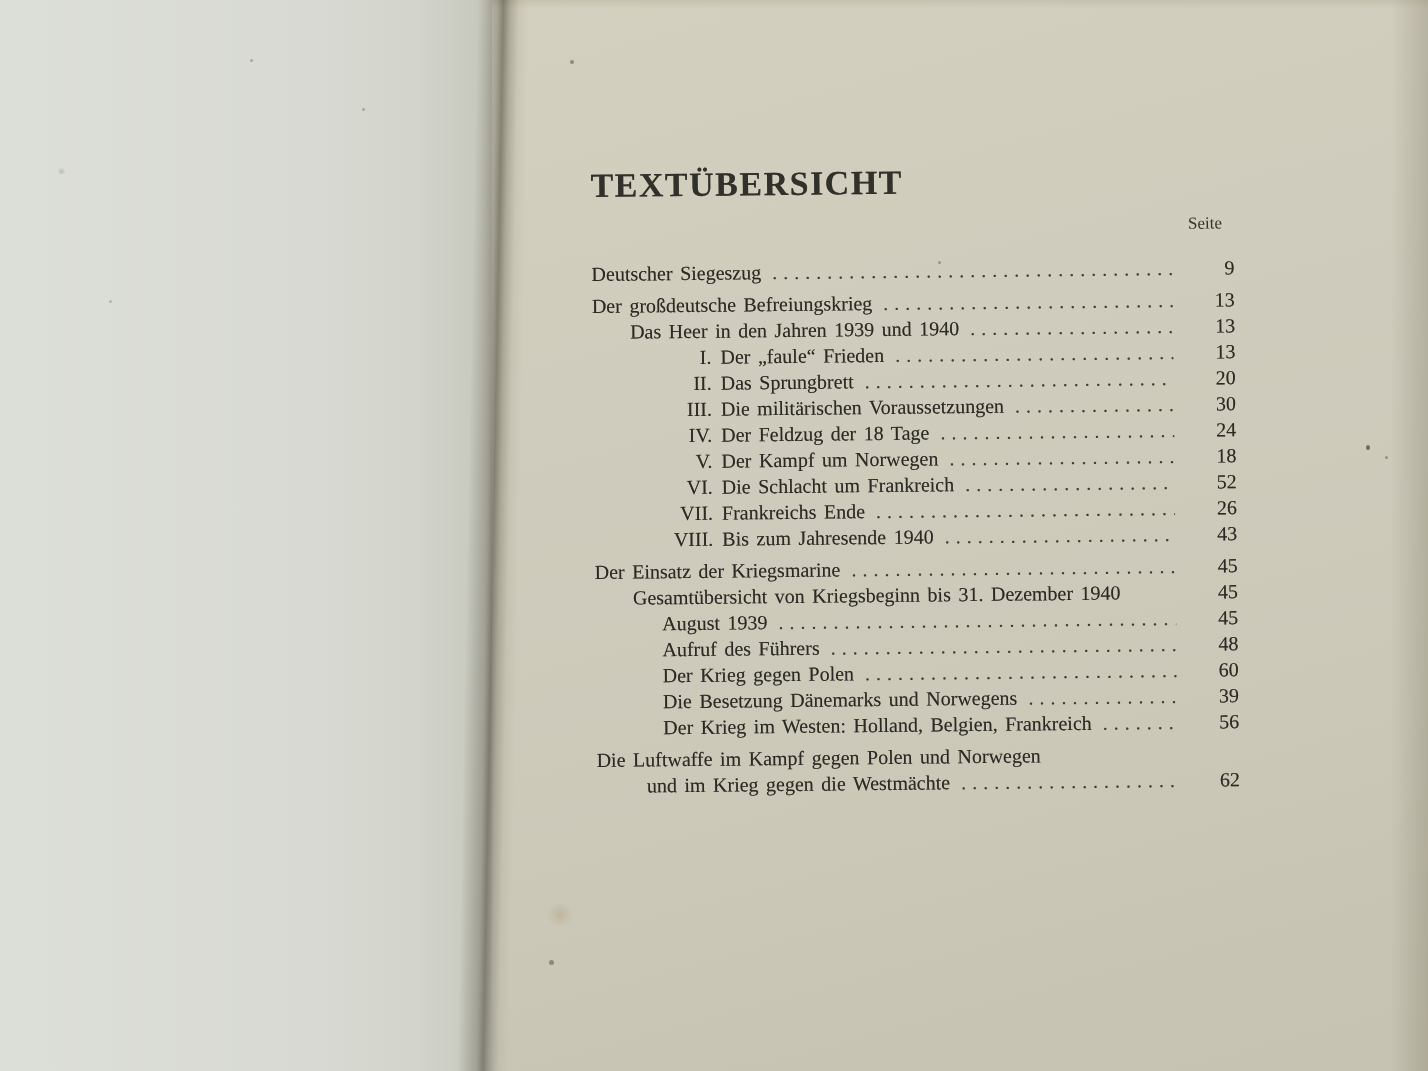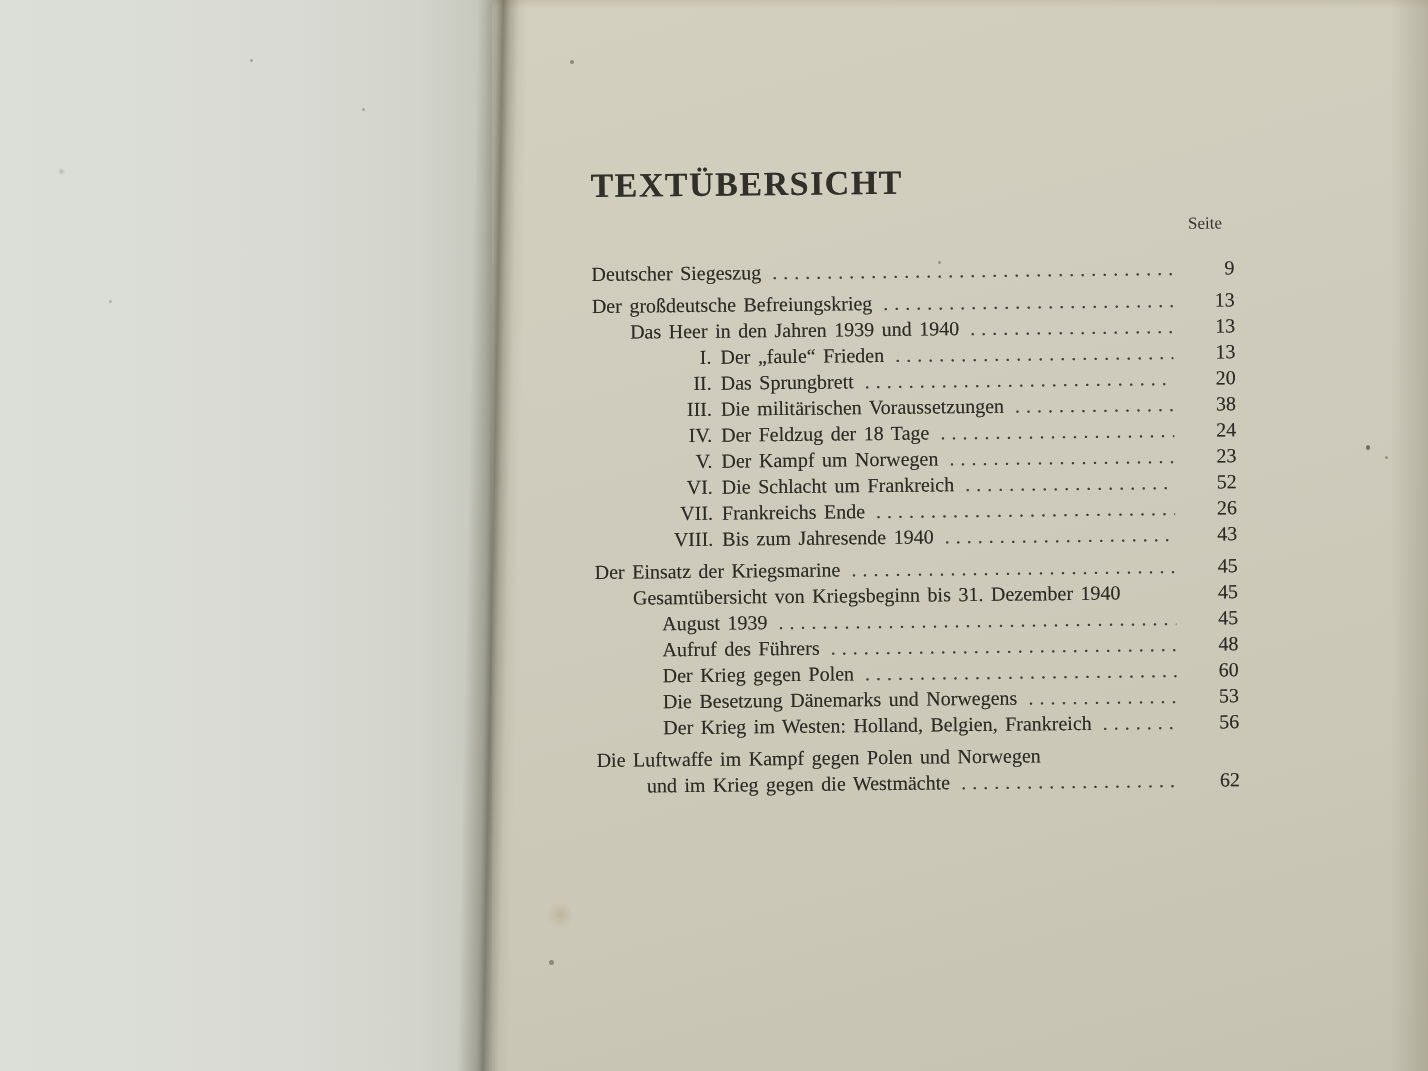--- a/index.html
+++ b/index.html
@@ -114,33 +114,33 @@
         <div class="toc-row lvl2">
           <span class="roman">II.</span>
           <span class="label">Das Sprungbrett</span>
           <span class="leader">..........................................................................................</span>
           <span class="pagenum">20</span>
         </div>
         <div class="toc-row lvl2">
           <span class="roman">III.</span>
           <span class="label">Die militärischen Voraussetzungen</span>
           <span class="leader">..........................................................................................</span>
-          <span class="pagenum">38</span>
+          <span class="pagenum">30</span>
         </div>
         <div class="toc-row lvl2">
           <span class="roman">IV.</span>
           <span class="label">Der Feldzug der 18 Tage</span>
           <span class="leader">..........................................................................................</span>
           <span class="pagenum">24</span>
         </div>
         <div class="toc-row lvl2">
           <span class="roman">V.</span>
           <span class="label">Der Kampf um Norwegen</span>
           <span class="leader">..........................................................................................</span>
-          <span class="pagenum">23</span>
+          <span class="pagenum">18</span>
         </div>
         <div class="toc-row lvl2">
           <span class="roman">VI.</span>
           <span class="label">Die Schlacht um Frankreich</span>
           <span class="leader">..........................................................................................</span>
           <span class="pagenum">52</span>
         </div>
         <div class="toc-row lvl2">
           <span class="roman">VII.</span>
           <span class="label">Frankreichs Ende</span>
@@ -174,21 +174,21 @@
           <span class="pagenum">48</span>
         </div>
         <div class="toc-row lvl3">
           <span class="label">Der Krieg gegen Polen</span>
           <span class="leader">..........................................................................................</span>
           <span class="pagenum">60</span>
         </div>
         <div class="toc-row lvl3">
           <span class="label">Die Besetzung Dänemarks und Norwegens</span>
           <span class="leader">..........................................................................................</span>
-          <span class="pagenum">53</span>
+          <span class="pagenum">39</span>
         </div>
         <div class="toc-row lvl3">
           <span class="label">Der Krieg im Westen: Holland, Belgien, Frankreich</span>
           <span class="leader">..........................................................................................</span>
           <span class="pagenum">56</span>
         </div>
         <div class="toc-row lvl0 gap">
           <span class="label">Die Luftwaffe im Kampf gegen Polen und Norwegen</span>
           <span class="leader off"></span>
           <span class="pagenum"></span>

